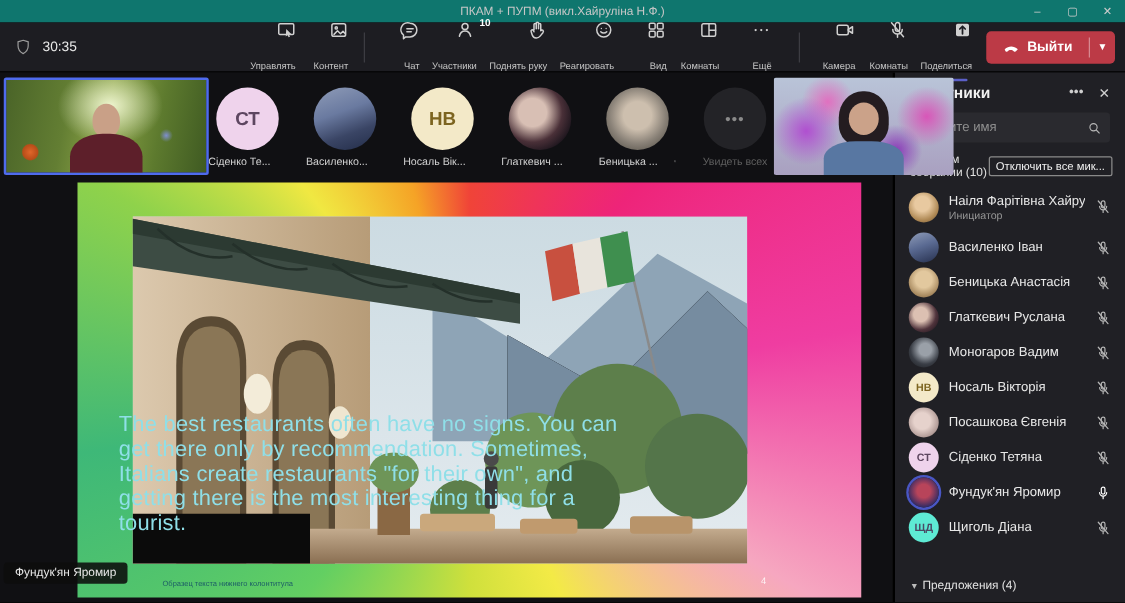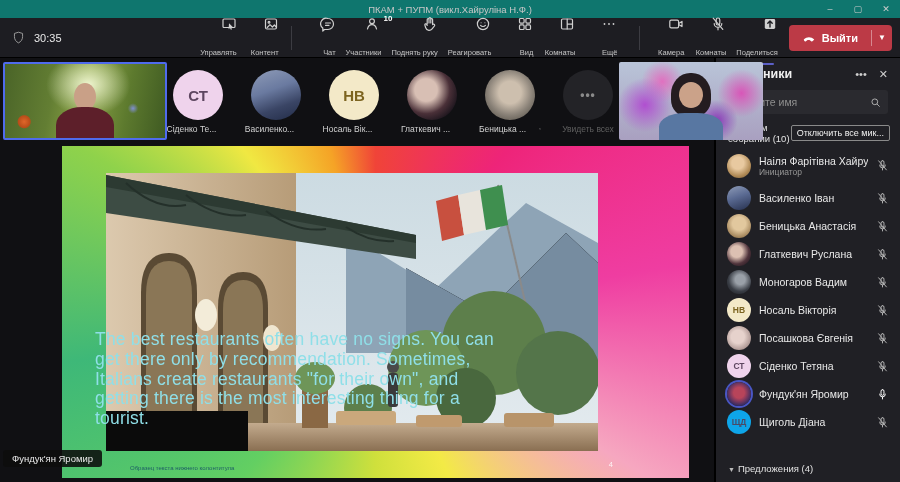--- a/index.html
+++ b/index.html
@@ -562,21 +562,21 @@
           <div class="pav pav7 ring"></div>
           <div class="ptext">
               <div class="pname">Фундук'ян Яромир</div>
             </div>
           <svg class="mic on" viewBox="0 0 16 16">
               <rect x="6.2" y="2" width="3.6" height="7" rx="1.8"></rect>
               <path d="M4.5 7.5a3.5 3.5 0 0 0 7 0 M8 11v2.5"></path>
             </svg>
         </div>
         <div class="prow">
-          <div class="pav" style="background:#0ea5e9;color:#4a4a66;">ЩД</div>
+          <div class="pav" style="background:#5eead4;color:#4a4a66;">ЩД</div>
           <div class="ptext">
               <div class="pname">Щиголь Діана</div>
             </div>
           <svg class="mic" viewBox="0 0 16 16">
               <rect x="6.2" y="2" width="3.6" height="7" rx="1.8"></rect>
               <path d="M4.5 7.5a3.5 3.5 0 0 0 7 0 M8 11v2.5"></path>
               <line x1="3.2" y1="2.2" x2="12.8" y2="13.4"></line>
             </svg>
         </div>
       </div>

